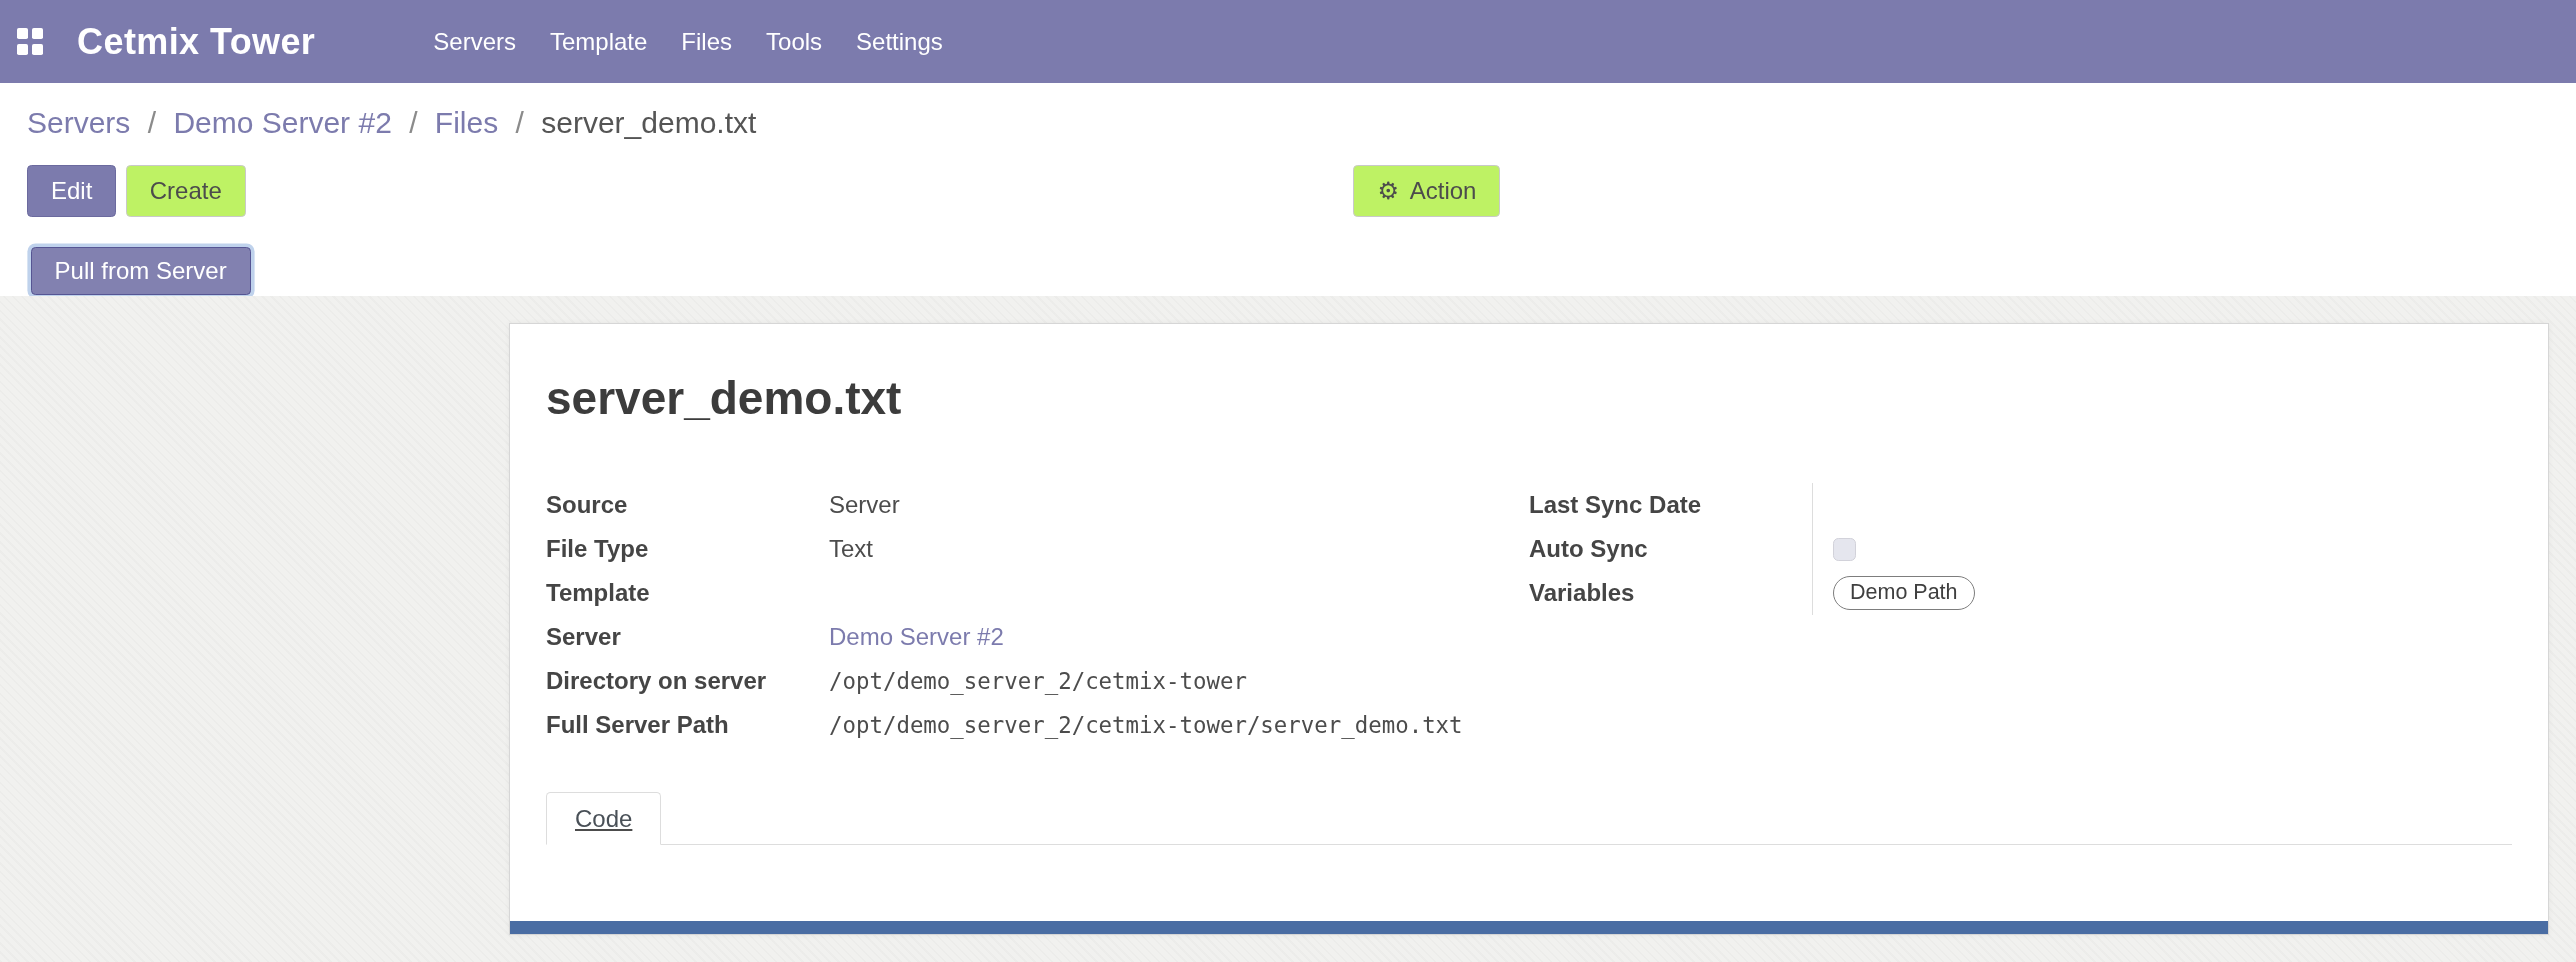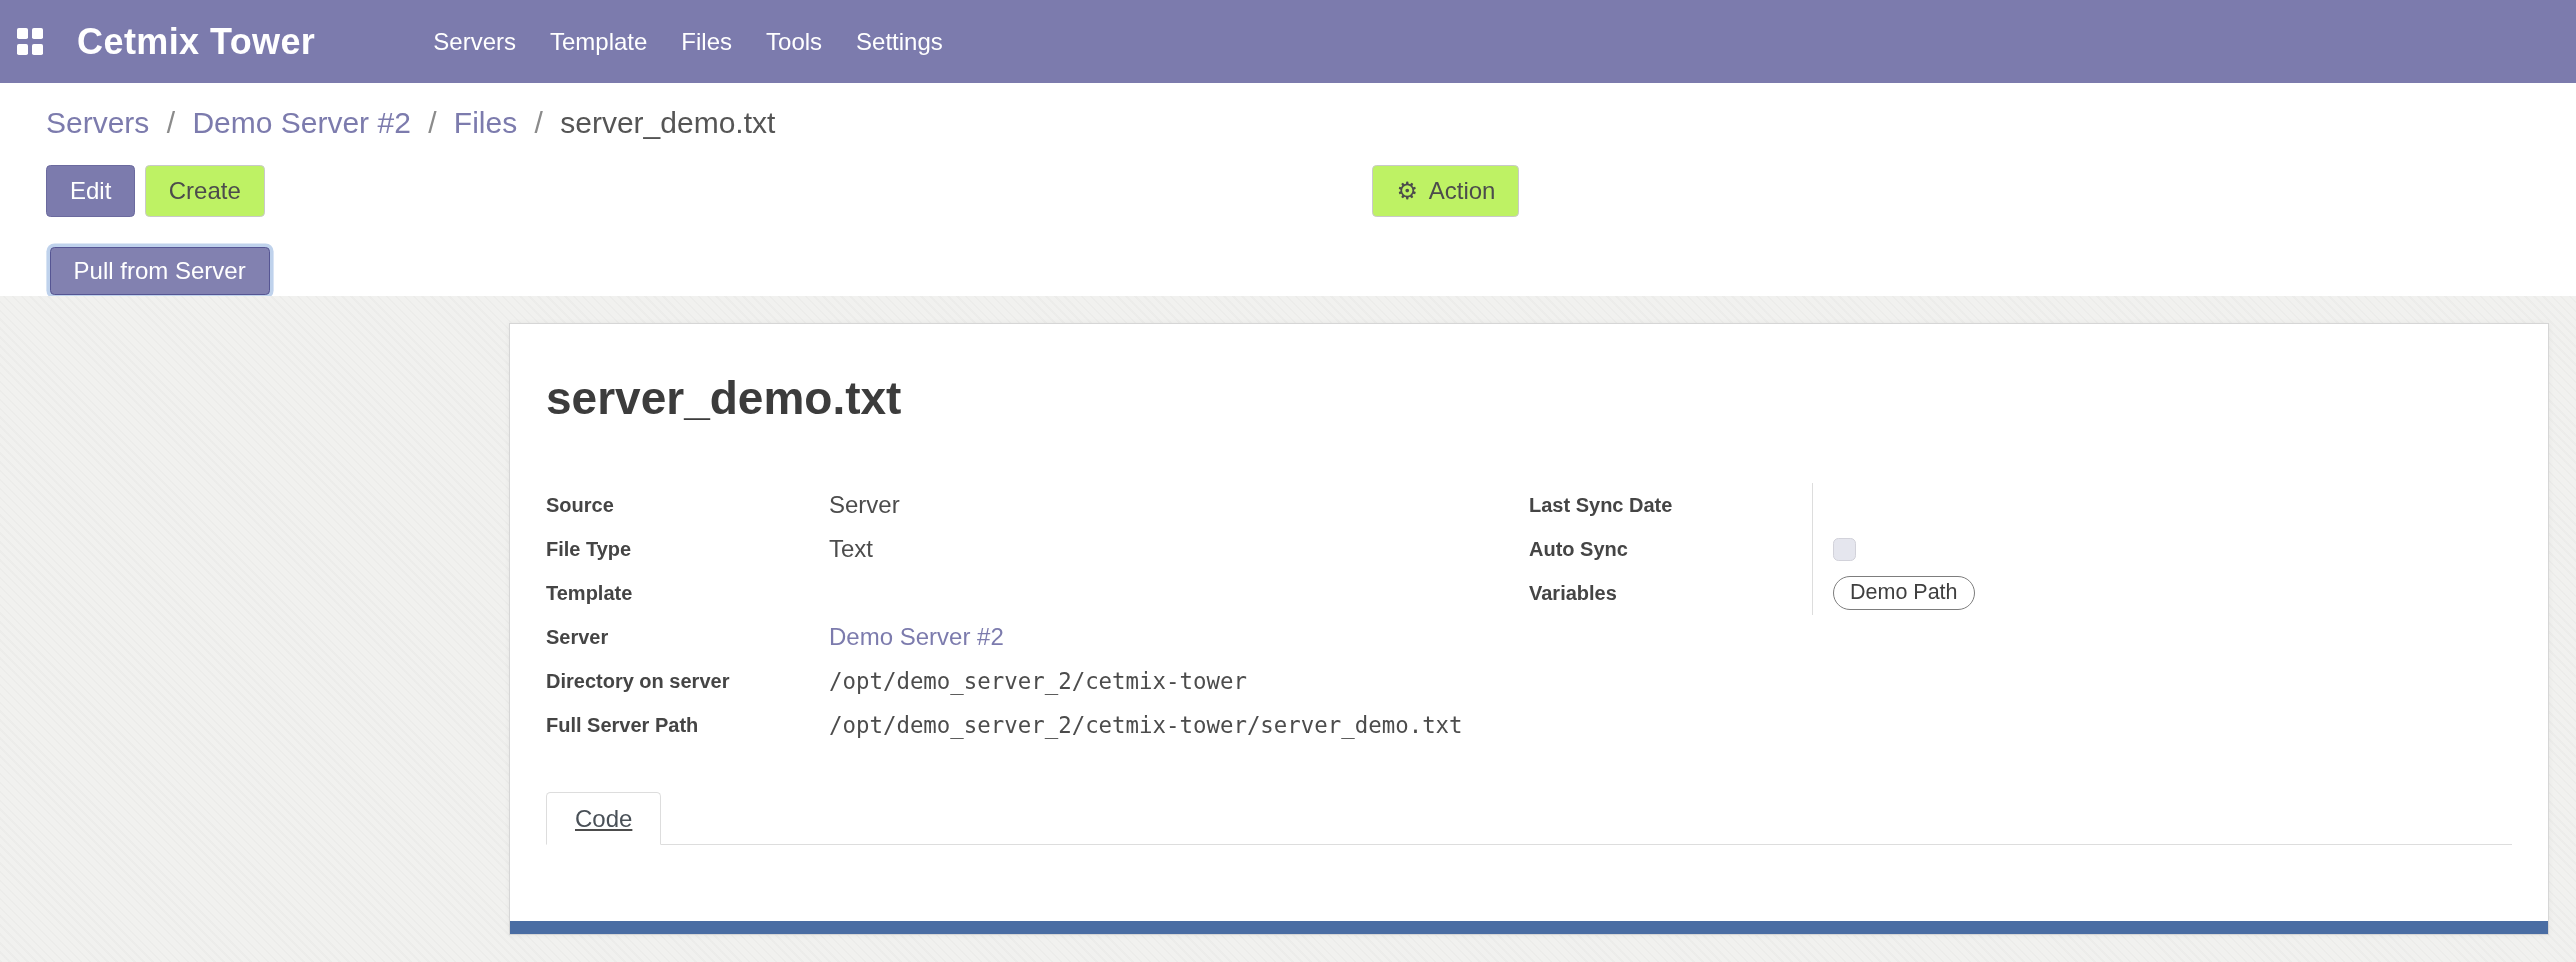--- a/index.html
+++ b/index.html
@@ -8,21 +8,21 @@
 
   
   .navbar { height:83px; background:#7C7BAD; display:flex; align-items:center; padding:0 17px; }
   .apps-icon { display:grid; grid-template-columns:10.8px 10.8px; grid-gap:4.5px; margin-right:34px; cursor:pointer; }
   .apps-icon span { width:10.8px; height:10.8px; background:#fff; border-radius:1.8px; display:block; }
   .brand { color:#fff; font-size:36px; font-weight:700; letter-spacing:0.4px; margin-right:101px; cursor:pointer; }
   .nav-items { display:flex; align-items:center; height:100%; }
   .nav-item { color:#fff; font-size:24px; padding:0 17px; height:100%; display:flex; align-items:center; text-decoration:none; cursor:pointer; }
 
   
-  .control-panel { background:#fff; border-bottom:0.9px solid #e2e2e2; padding-bottom:9px;margin-left:19px; }
+  .control-panel { background:#fff; border-bottom:0.9px solid #e2e2e2; padding-bottom:9px; }
   .breadcrumb { padding:20px 27px 0 27px; font-size:30px; line-height:39px; }
   .breadcrumb a { color:#7C7BAD; text-decoration:none; cursor:pointer; }
   .breadcrumb .sep { color:#8b8b8b; margin:0 9px; }
   .breadcrumb .current { color:#555; }
 
   .cp-buttons { position:relative; margin:23px 27px 0 27px; height:52px; }
   .btn { font-family:"Liberation Sans", sans-serif; font-size:24px; border-radius:4.5px; cursor:pointer;
          padding:0 23px; height:52px; display:inline-flex; align-items:center; }
   .btn-primary { background:#7C7BAD; border:0.9px solid #6b6a9e; color:#fff; }
   .btn-secondary { background:#bef264; border:0.9px solid #c9c9c9; color:#4c4c4c; margin-left:5.4px; }
@@ -38,21 +38,21 @@
              background-color:#f1f1ef;
              background-image:repeating-linear-gradient(45deg, rgba(0,0,0,0.02) 0px, rgba(0,0,0,0.02) 1.8px, transparent 1.8px, transparent 6.3px); }
   .sheet { position:absolute; left:509px; top:27px; width:2040px; height:612px;
            background:#fff; border:0.9px solid #d6d6d6; box-shadow:0 0 5.4px rgba(0,0,0,0.05);
            padding:0 36px; }
   .sheet-title { margin-top:50px; font-size:46px; line-height:48px; font-weight:700; color:#3c3c3c; }
 
   .form-grid { display:flex; margin-top:61px; }
   .fcol { width:50%; }
   .frow { display:flex; min-height:44px; align-items:center; }
-  .flabel { width:283px; flex:0 0 283px; font-weight:700; font-size:20px; color:#454545; line-height:30px; padding-right:18px; }
+  .flabel { width:283px; flex:0 0 283px; font-weight:700; font-size:24px; color:#454545; line-height:30px; padding-right:18px; }
   .fvalue { font-size:24px; color:#4c4c4c; display:flex; align-items:center; min-height:44px; }
   .fvalue.code { font-family:"DejaVu Sans Mono", monospace; font-size:22.4px; }
   .fvalue a, a.fvalue { color:#7C7BAD; text-decoration:none; cursor:pointer; }
   .col-right .fvalue { border-left:0.9px solid #ddd; padding-left:20px; align-self:stretch; flex:1; }
 
   .checkbox { width:23px; height:23px; border-radius:5.4px; background:#e5e6ee; border:0.9px solid #d2d2da; display:inline-block; }
   .tag-pill { border:0.9px solid #7d7d7d; border-radius:27px; padding:2.7px 16px 3.6px 16px; font-size:21.5px; color:#3f3f3f; line-height:25px; background:#fff; }
 
   .notebook { margin-top:45px; border-bottom:0.9px solid #ddd; display:flex;text-decoration:underline; }
   .tab { font-size:24px; color:#495057; padding:0 28px; height:53px; display:flex; align-items:center;

